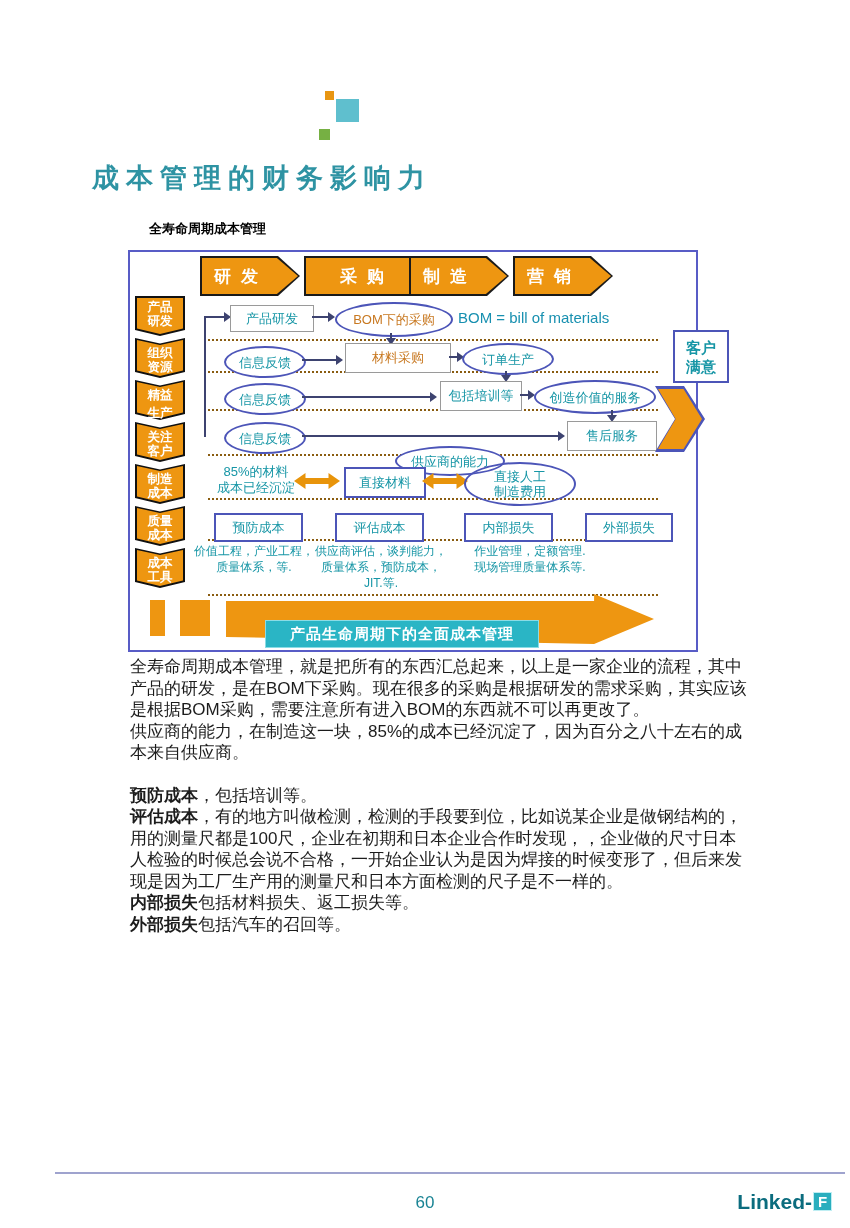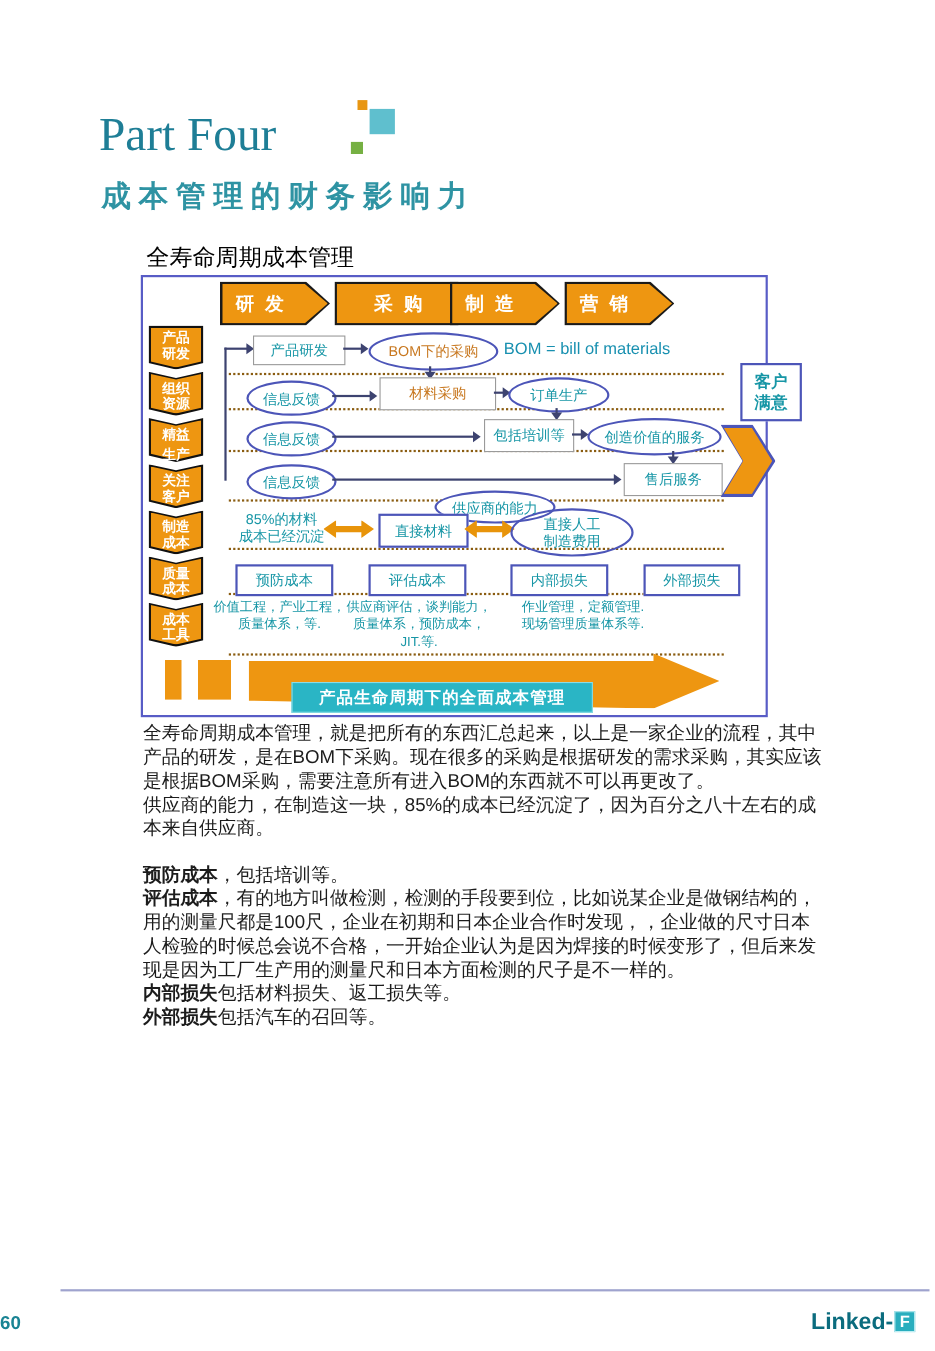--- a/index.html
+++ b/index.html
@@ -4,21 +4,21 @@
 <style>
   html,body{margin:0;padding:0;background:#fff;}
   .page{position:relative;width:850px;height:1228px;background:#ffffff;overflow:hidden;
         font-family:"Liberation Sans",sans-serif;color:#1c1c1c;}
   .abs{position:absolute;}
 
   
   .part-title{font-family:"Liberation Serif",serif;font-size:43px;color:#1E7E96;}
   .subtitle{font-size:27px;font-weight:bold;letter-spacing:7px;color:#2E93A3;}
   .sq{position:absolute;}
-  .section-title{font-size:21px;font-weight:normal;color:#000;}
+  .section-title{font-size:13px;font-weight:bold;color:#000;margin-left:16px;}
 
   
   .frame{position:absolute;left:128px;top:250px;width:566px;height:398px;
          border:2px solid #585CC6;background:#fff;}
 
   
   .h-arrow{position:absolute;width:100px;height:40px;}
   .pent{position:absolute;clip-path:polygon(0% 0%,78% 0%,100% 50%,78% 100%,0% 100%);}
   .pent.outer{inset:0;background:#1a1a1a;}
   .pent.inner{inset:2px;background:#EE9611;}
@@ -77,35 +77,34 @@
        font-weight:bold;display:flex;align-items:center;justify-content:center;letter-spacing:1px;}
 
   
   .body-text{position:absolute;left:130px;top:656px;width:620px;font-size:17px;line-height:21.5px;color:#1c1c1c;}
   .body-text p{margin:0;}
   .gap{height:21px;}
   b{font-weight:bold;}
 
   
   .footer-line{position:absolute;left:55px;top:1172px;width:790px;height:2px;background:#9FA3CE;}
-  .page-num{position:absolute;left:0;right:0;top:1193px;font-size:17px;color:#1A8494;font-weight:bold;}
+  .page-num{position:absolute;left:0;right:0;top:1193px;text-align:center;font-size:17px;color:#1A8494;}
   .logo{position:absolute;right:18px;top:1190px;font-size:21px;font-weight:bold;color:#0B6C7E;}
   .logo-f{display:inline-block;width:19px;height:19px;background:#29AEBE;color:#fff;font-size:15px;
         font-weight:bold;text-align:center;line-height:19px;vertical-align:2px;margin-left:1px;
         box-shadow:inset 0 0 0 1px #bfeef3;}
 </style>
 </head>
 <body>
 
 <div class="page">
 
   <div class="abs sq" style="left:325px;top:91px;width:9px;height:9px;background:#E89612;"></div>
   <div class="abs sq" style="left:336px;top:99px;width:23px;height:23px;background:#5FBFCE;"></div>
   <div class="abs sq" style="left:319px;top:129px;width:11px;height:11px;background:#76B043;"></div>
-  <div class="abs part-title" style="left:90px;top:98px;">Part Four</div>
   <div class="abs subtitle" style="left:92px;top:160px;">成本管理的财务影响力</div>
   <div class="abs section-title" style="left:133px;top:220px;">全寿命周期成本管理</div>
 
   <div class="frame">
 
     <div class="h-arrow" style="left:70px;top:4px;">
       <div class="pent outer"></div>
       <div class="pent inner"></div>
       <div class="h-arrow-label">研发</div>
     </div>

